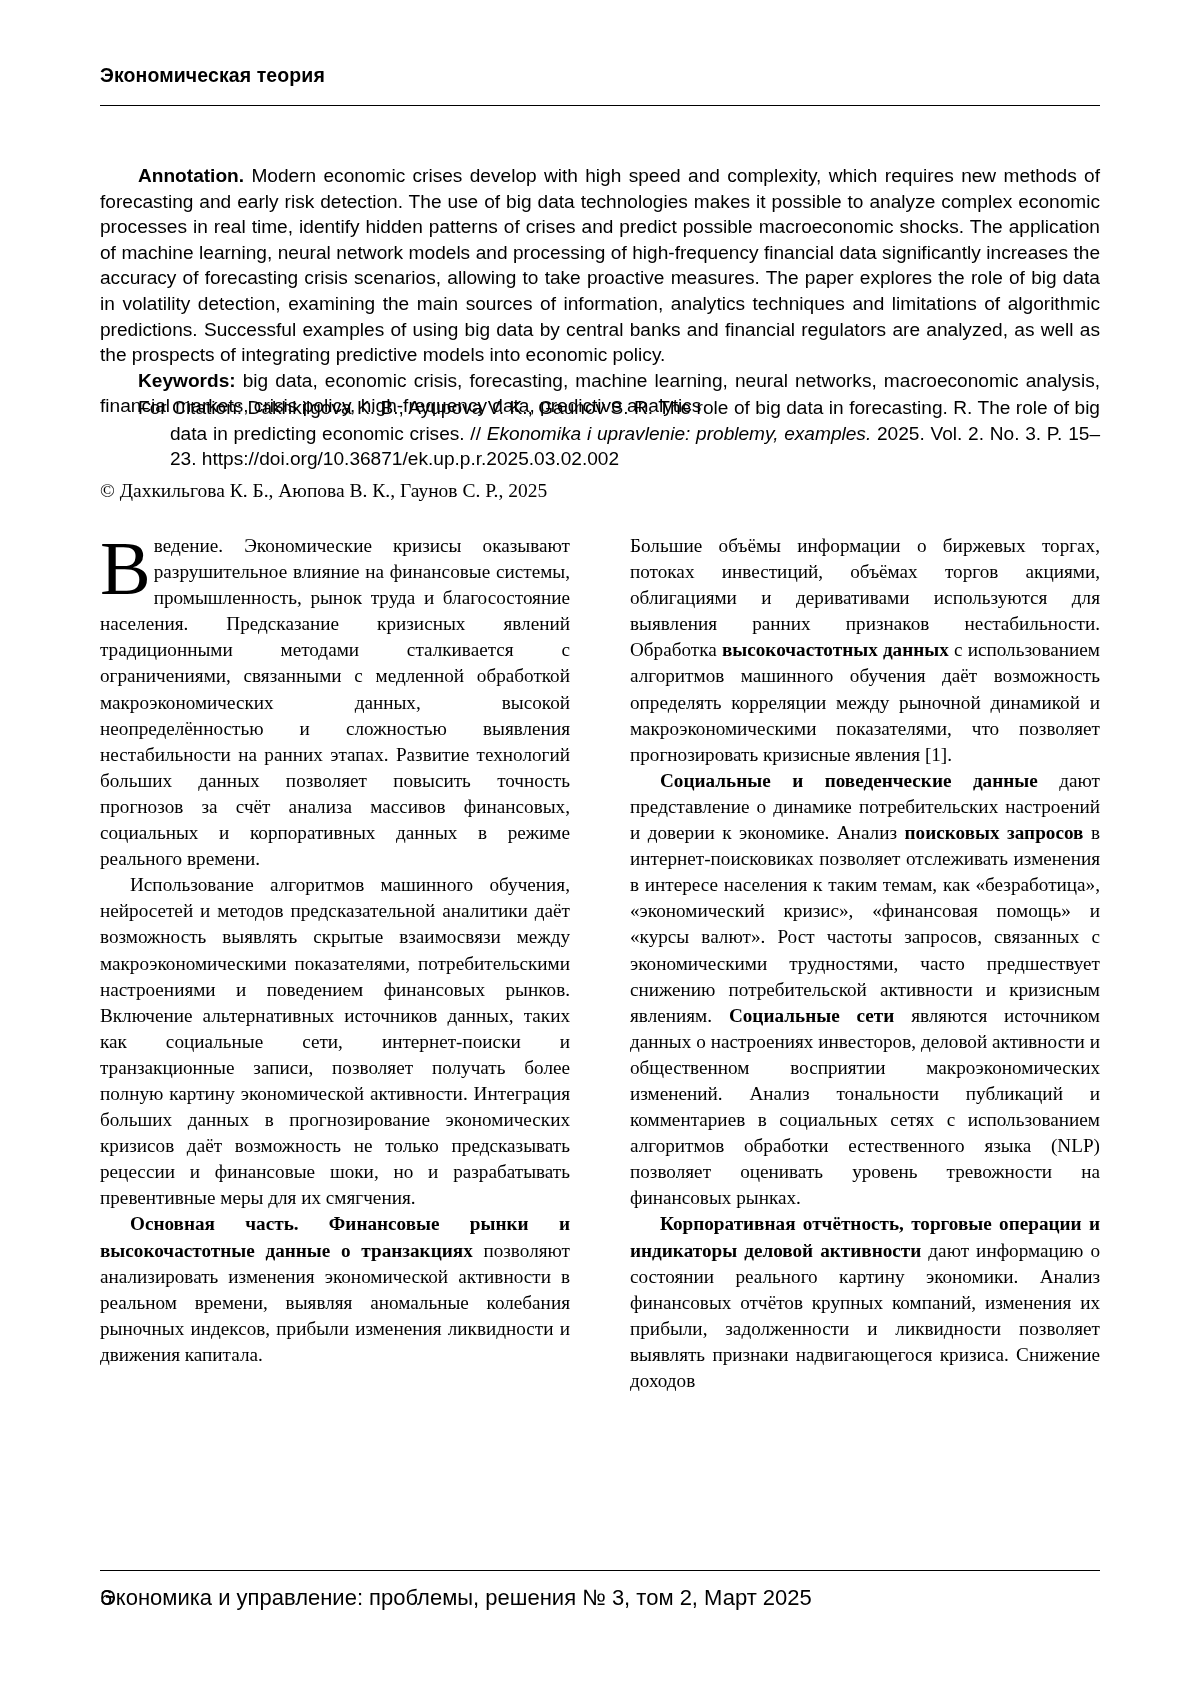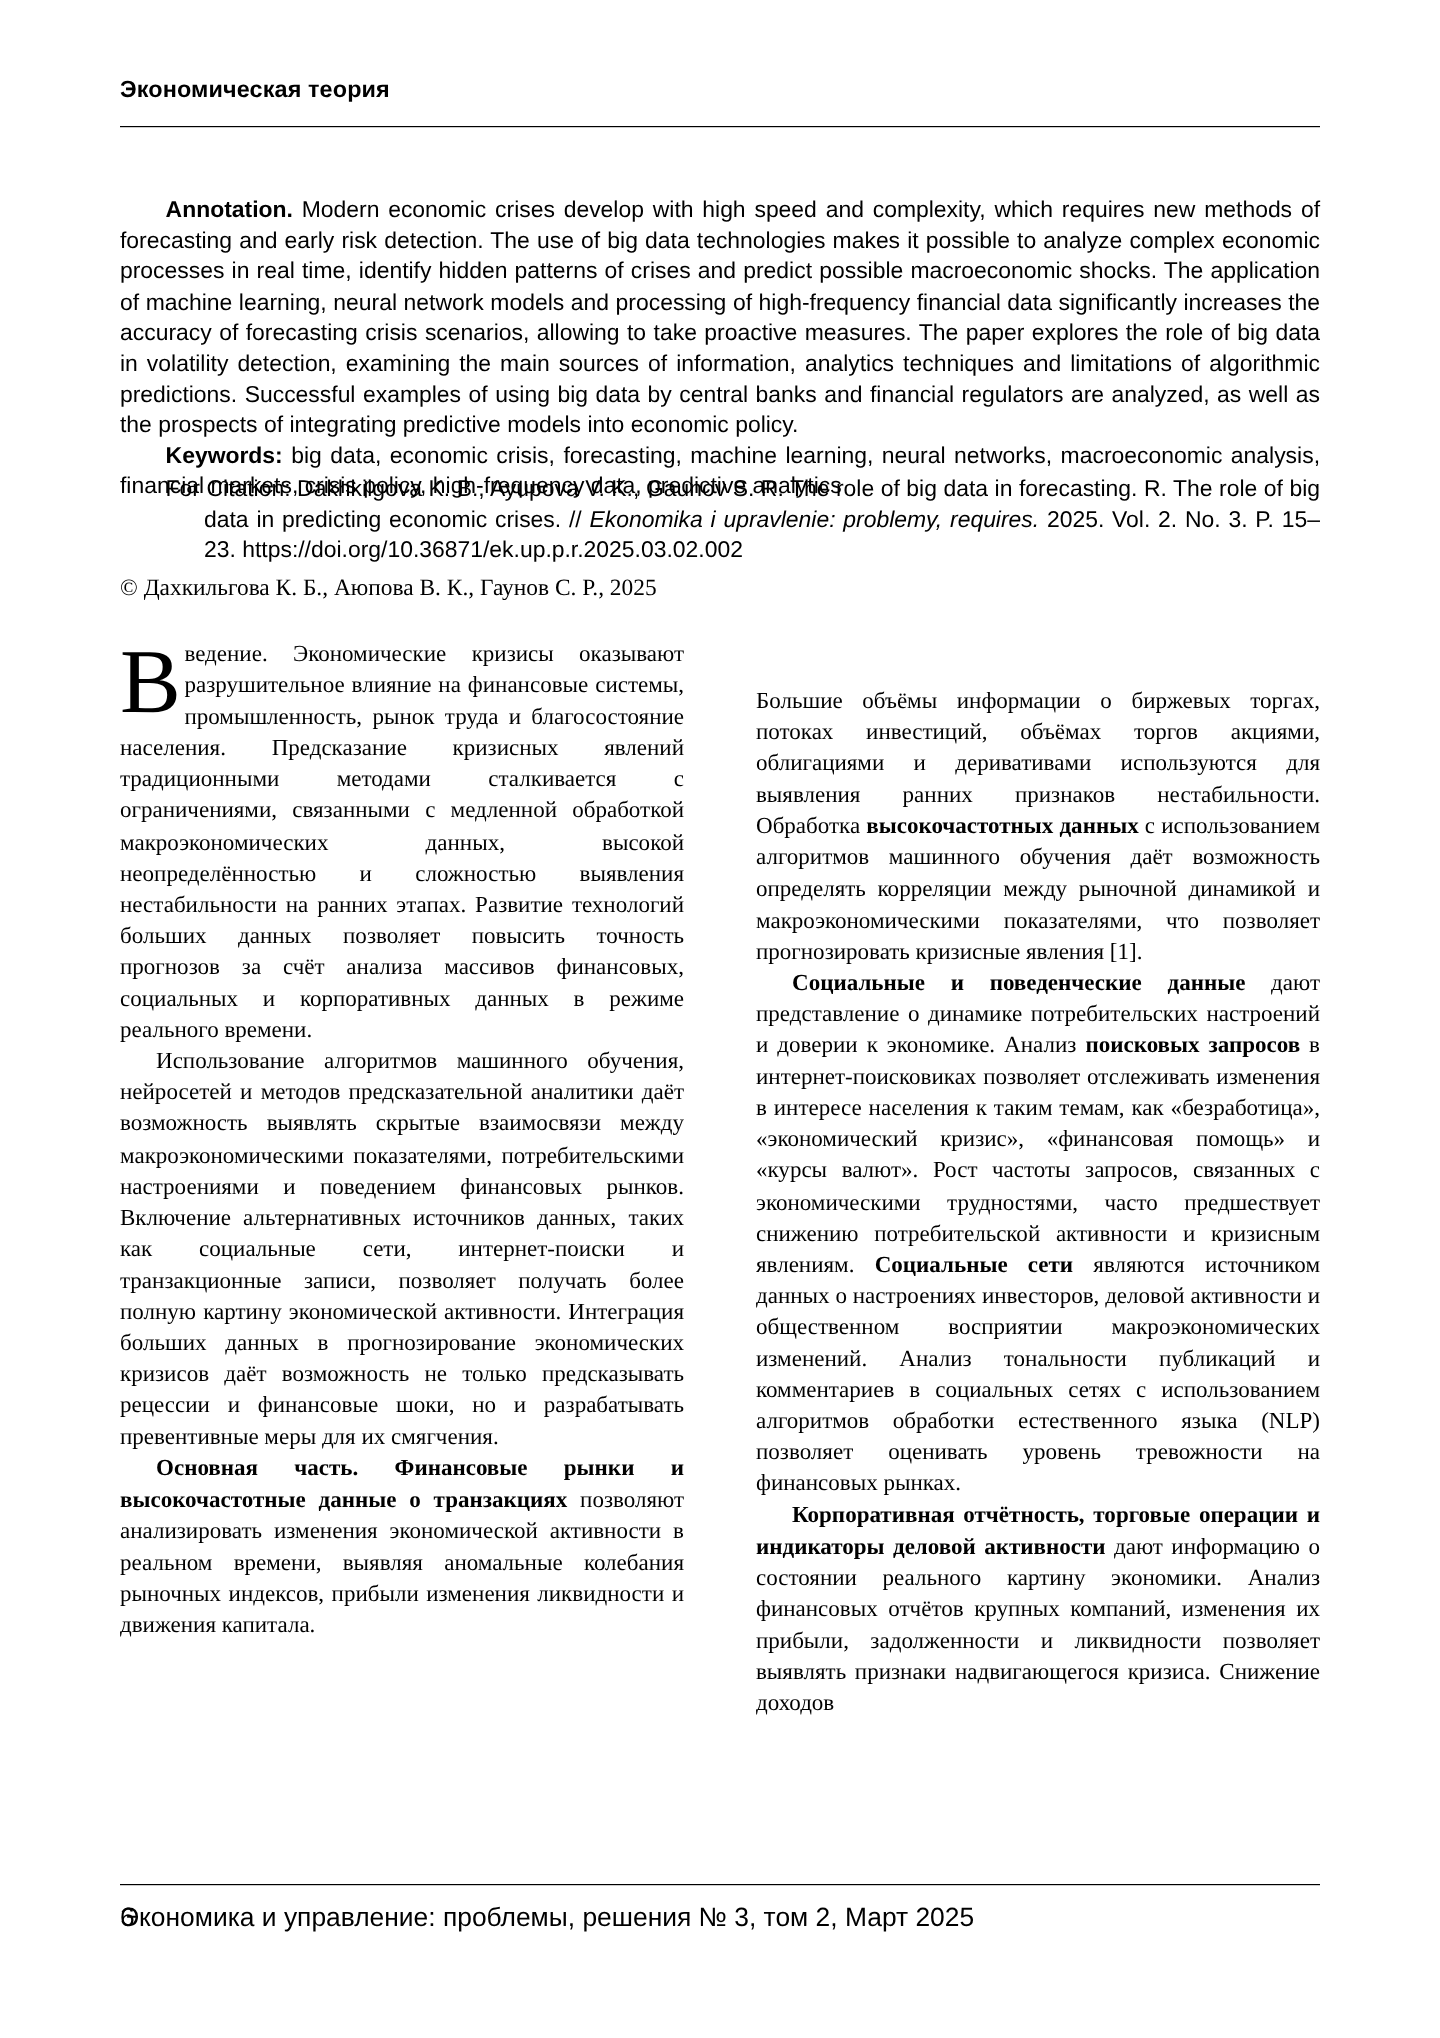--- a/index.html
+++ b/index.html
@@ -105,21 +105,21 @@
     text-align: justify;
     text-justify: inter-word;
     hyphens: manual;
   }
   .col.left { left: 0; }
   .col.right { left: 530px; }
   .col p {
     margin: 0;
     text-indent: 30px;
   }
-  .col p.nodent { text-indent: 0; margin-top: 39px; }
+  .col p.nodent { text-indent: 0; }
   .col b { font-weight: bold; }
 
   
   .dropcap-para {
     text-indent: 0 !important;
     position: relative;
   }
   .dropcap {
     float: left;
     font-family: "Liberation Serif", serif;
@@ -166,21 +166,21 @@
 
   <div class="runhead">Экономическая теория</div>
   <div class="rule-top"></div>
 
   <div class="abstract">
     <p class="lead"><b>Annotation.</b><span> Modern economic crises develop with high speed and complexity, which requires new methods of forecasting and early risk detection. The use of big data technologies makes it possible to analyze complex economic processes in real time, identify hidden patterns of crises and predict possible macroeconomic shocks. The application of machine learning, neural network models and processing of high-frequency financial data significantly increases the accuracy of forecasting crisis scenarios, allowing to take proactive measures. The paper explores the role of big data in volatility detection, examining the main sources of information, analytics techniques and limitations of algorithmic predictions. Successful examples of using big data by central banks and financial regulators are analyzed, as well as the prospects of integrating predictive models into economic policy.</span></p>
     <p class="lead"><b>Keywords:</b><span> big data, economic crisis, forecasting, machine learning, neural networks, macroeconomic analysis, financial markets, crisis policy, high-frequency data, predictive analytics</span></p>
   </div>
 
   <div class="citation">
-    <div class="hang" style="text-indent:-32px;"><b>For Citation:</b><span> Dakhkilgova K. B., Ayupova V. K., Gaunov S. R. The role of big data in forecasting. R. The role of big data in predicting economic crises. // </span><i>Ekonomika i upravlenie: problemy, requires.</i><span> 2025. Vol. 2. No. 3. P. 15–23. https://doi.org/10.36871/ek.up.p.r.2025.03.02.002</span></div>
+    <div class="hang" style="text-indent:-32px;"><b>For Citation:</b><span> Dakhkilgova K. B., Ayupova V. K., Gaunov S. R. The role of big data in forecasting. R. The role of big data in predicting economic crises. // </span><i>Ekonomika i upravlenie: problemy, examples.</i><span> 2025. Vol. 2. No. 3. P. 15–23. https://doi.org/10.36871/ek.up.p.r.2025.03.02.002</span></div>
   </div>
 
   <div class="copyright">© Дахкильгова К. Б., Аюпова В. К., Гаунов С. Р., 2025</div>
 
   <div class="body-cols">
 
     <div class="col left">
       <p class="dropcap-para"><span class="dropcap">В</span><span>ведение. Экономические кризисы оказывают разрушительное влияние на финансовые системы, промышленность, рынок труда и благосостояние населения. Предсказание кризисных явлений традиционными методами сталкивается с ограничениями, связанными с медленной обработкой макроэкономических данных, высокой неопределённостью и сложностью выявления нестабильности на ранних этапах. Развитие технологий больших данных позволяет повысить точность прогнозов за счёт анализа массивов финансовых, социальных и корпоративных данных в режиме реального времени.</span></p>
       <p>Использование алгоритмов машинного обучения, нейросетей и методов предсказательной аналитики даёт возможность выявлять скрытые взаимосвязи между макроэкономическими показателями, потребительскими настроениями и поведением финансовых рынков. Включение альтернативных источников данных, таких как социальные сети, интернет-поиски и транзакционные записи, позволяет получать более полную картину экономической активности. Интеграция больших данных в прогнозирование экономических кризисов даёт возможность не только предсказывать рецессии и финансовые шоки, но и разрабатывать превентивные меры для их смягчения.</p>
       <p><b>Основная часть. Финансовые рынки и высокочастотные данные о транзакциях</b><span> позволяют анализировать изменения экономической активности в реальном времени, выявляя аномальные колебания рыночных индексов, прибыли изменения ликвидности и движения капитала.</span></p>

